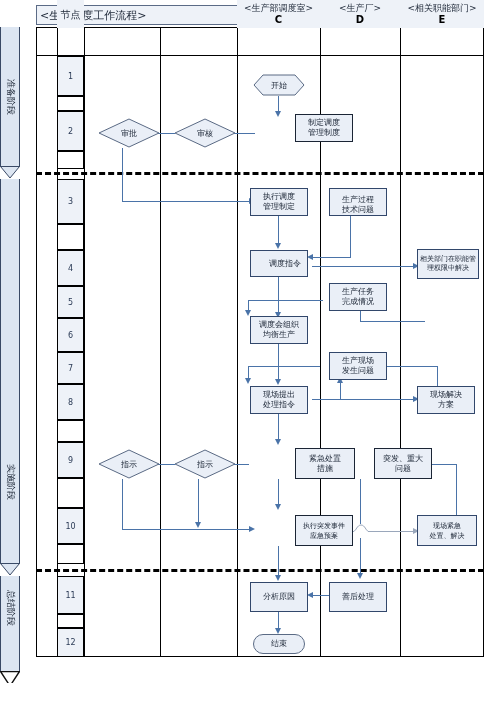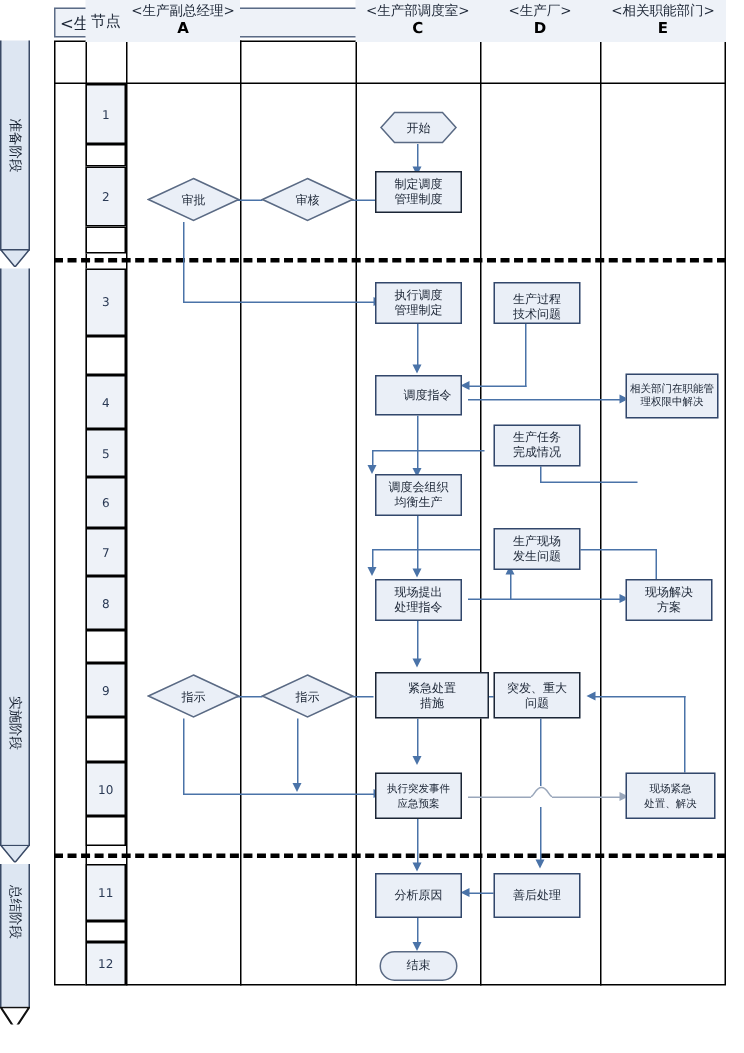--- a/index.html
+++ b/index.html
@@ -60,21 +60,21 @@
     border-top:3px dashed #000;
   }
 
   
   .node{
     position:absolute;box-sizing:border-box;
     display:flex;align-items:center;justify-content:center;text-align:center;
     font-size:8px;color:#1b2535;line-height:10px;
   }
   .proc{background:#eaeff7;border:1px solid #32476b;}
-  .proc.thick{border:1.6px solid #1b2535;}
+  .proc.thick{border:1.6px solid #1b2535;margin-left:45px;}
   .term{
     background:#eaeff7;border:1px solid #5a6a84;border-radius:14px;
   }
   .hex-wrap{position:absolute;}
   .hex-wrap svg,.dia-wrap svg{display:block;}
   .hex-wrap .cap,.dia-wrap .cap{
     position:absolute;left:0;top:0;width:100%;height:100%;
     display:flex;align-items:center;justify-content:center;
     font-size:8px;color:#1b2535;pointer-events:none;
   }
@@ -137,24 +137,20 @@
   <div class="vline" style="left:160px;top:27px;height:630px;"></div>
   <div class="vline" style="left:237px;top:27px;height:630px;"></div>
   <div class="vline" style="left:320px;top:27px;height:630px;"></div>
   <div class="vline" style="left:400px;top:27px;height:630px;"></div>
 
   <div class="hline" style="left:36px;top:55px;width:448px;"></div>
 
   <div class="hdr node-hdr" style="left:57px;width:27px;">
     <span class="l1">节点</span>
   </div>
-  <div class="hdr" style="left:84px;width:76px;">
-    <span class="l1">&lt;生产副总经理&gt;</span>
-    <span class="l2">A</span>
-  </div>
   <div class="hdr" style="left:237px;width:83px;">
     <span class="l1">&lt;生产部调度室&gt;</span>
     <span class="l2">C</span>
   </div>
   <div class="hdr" style="left:320px;width:80px;">
     <span class="l1">&lt;生产厂&gt;</span>
     <span class="l2">D</span>
   </div>
   <div class="hdr" style="left:400px;width:84px;">
     <span class="l1">&lt;相关职能部门&gt;</span>
@@ -406,21 +402,21 @@
     <span class="cap">指示</span>
   </div>
 
   <div class="dia-wrap" style="left:174px;top:449px;width:62px;height:30px;">
     <svg width="62" height="30" viewBox="0 0 62 30">
         <polygon points="31,1 61,15 31,29 1,15" fill="#eaeff7" stroke="#5a6a84" stroke-width="1"></polygon>
       </svg>
     <span class="cap">指示</span>
   </div>
 
-  <div class="node proc thick" style="left:250px;top:448px;width:76px;height:31px;">
+  <div class="node proc thick" style="left:250px;top:448px;width:60px;height:31px;">
     <span style="white-space:pre-line;">紧急处置
 措施</span>
   </div>
 
   <div class="node proc thick" style="left:329px;top:448px;width:58px;height:31px;">
     <span style="white-space:pre-line;">突发、重大
 问题</span>
   </div>
 
   <div class="node proc thick" style="left:250px;top:515px;width:58px;height:31px;">

